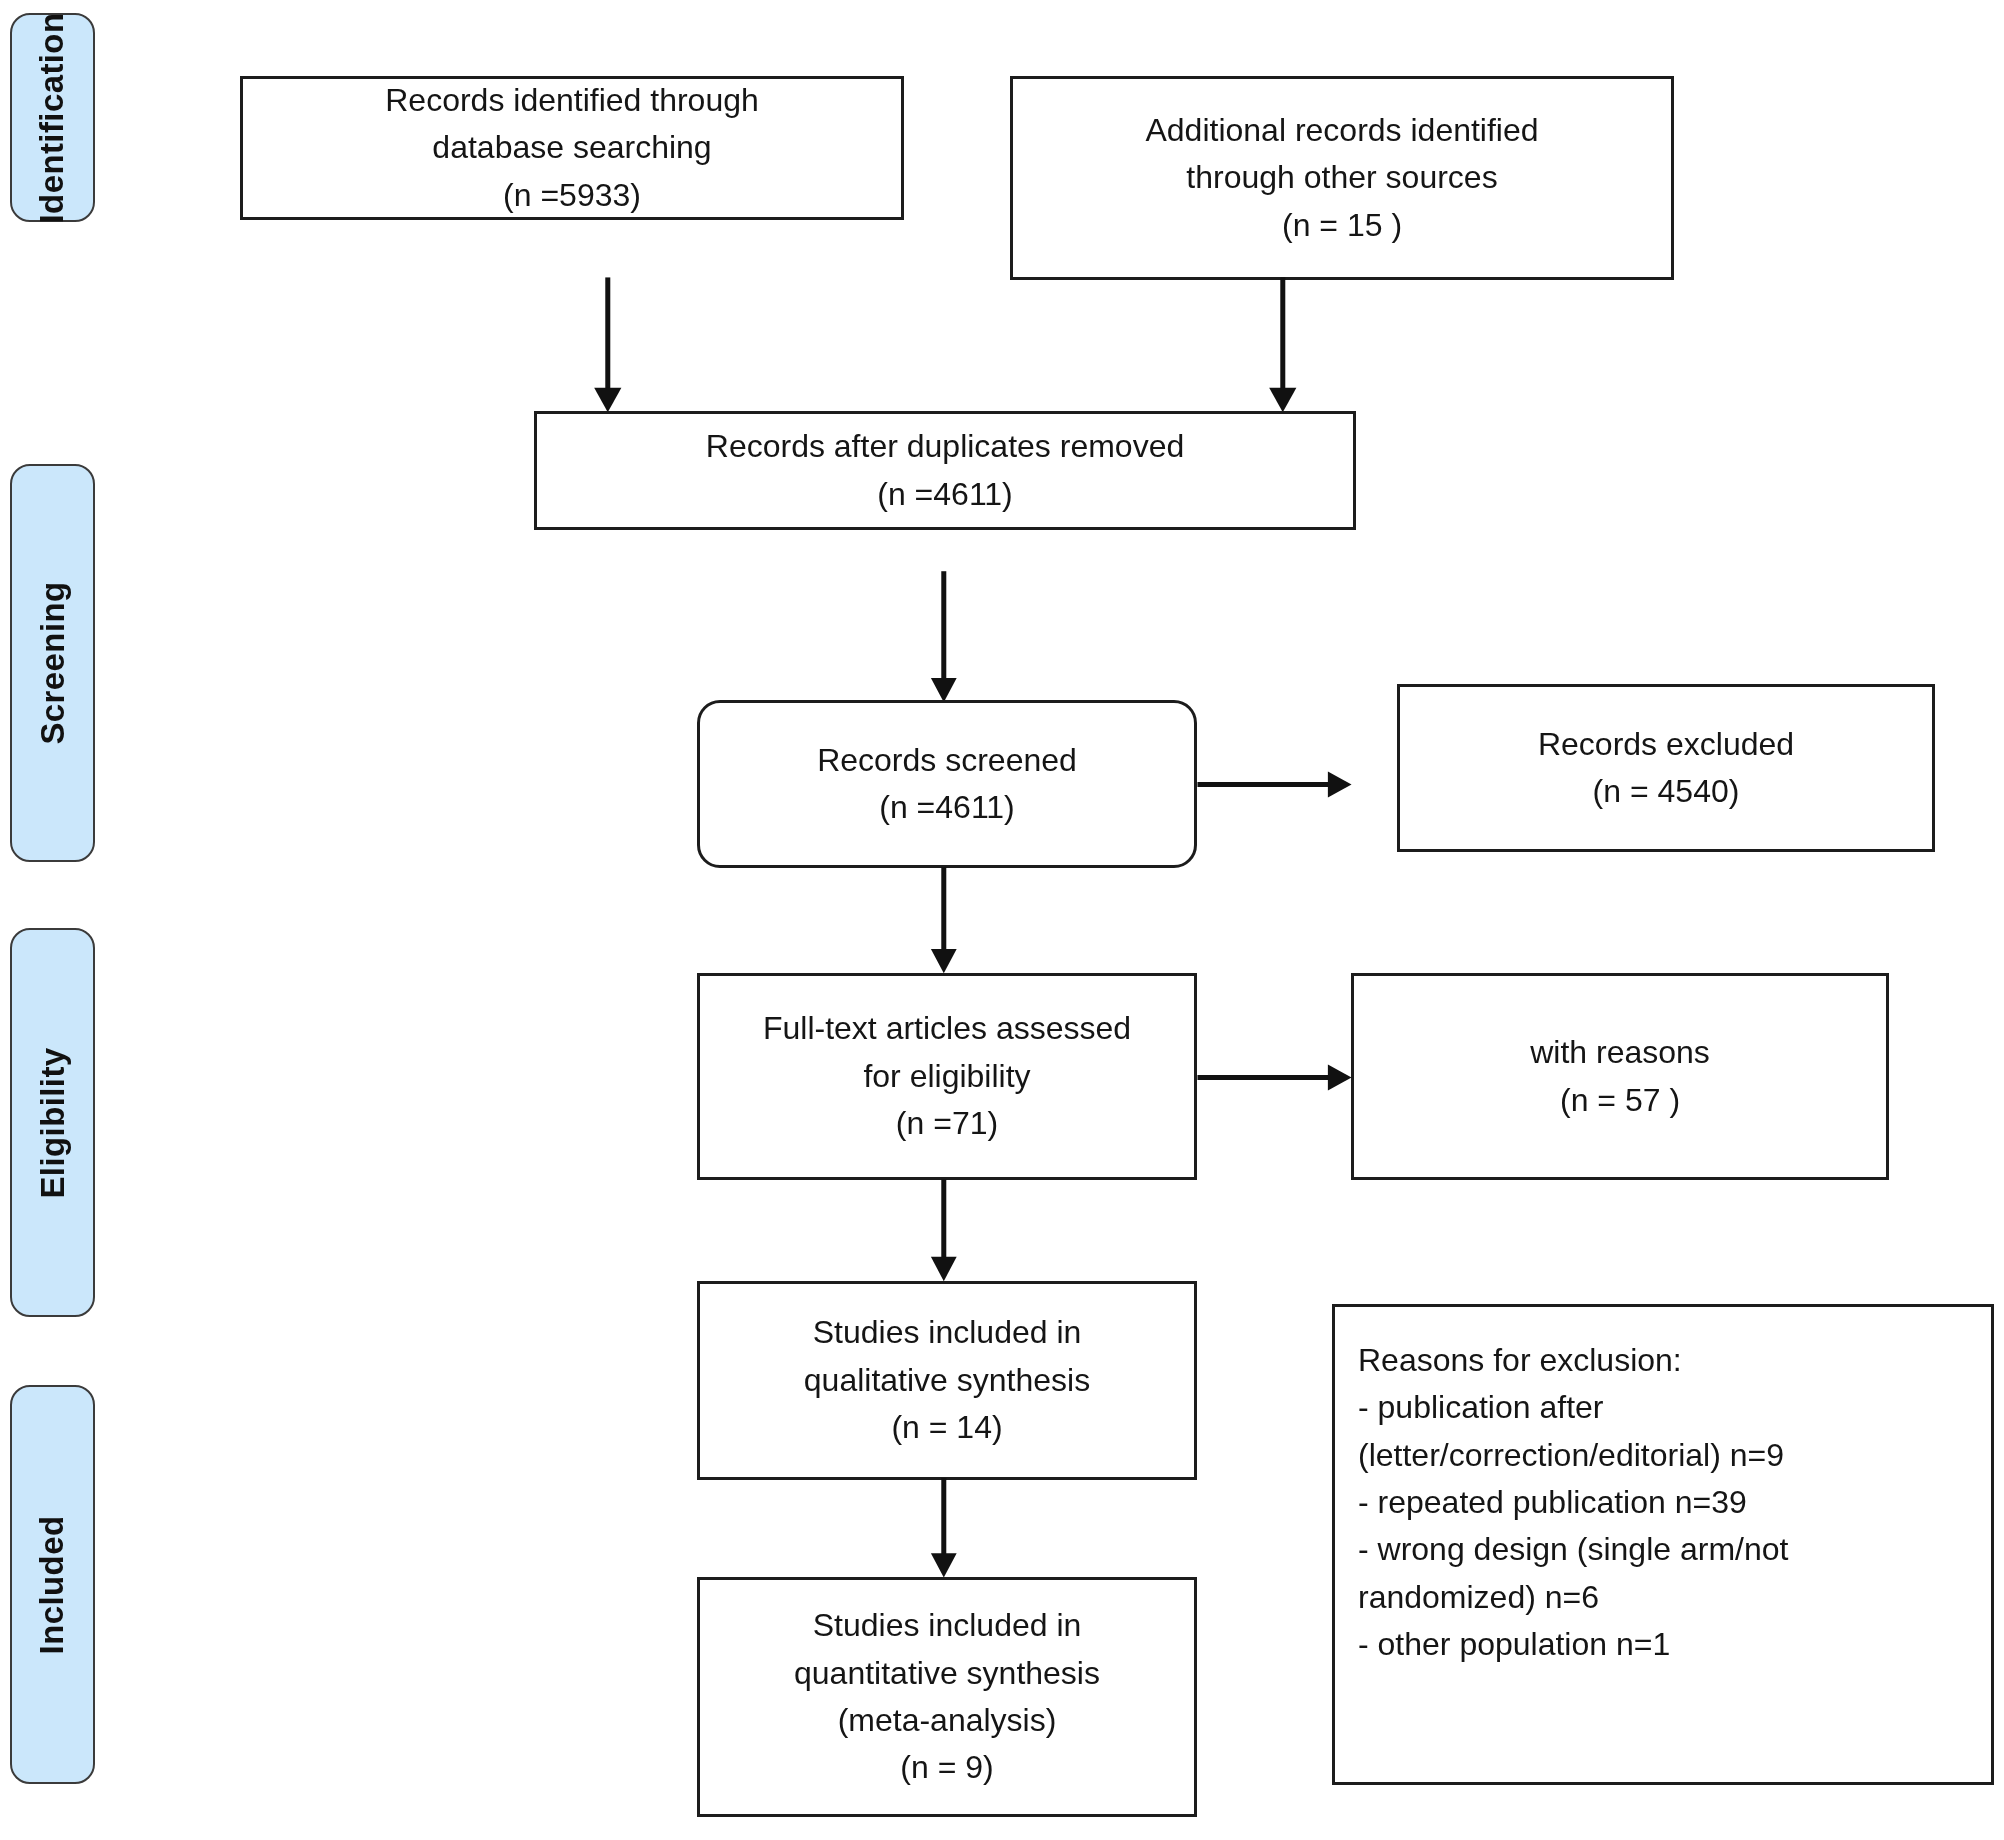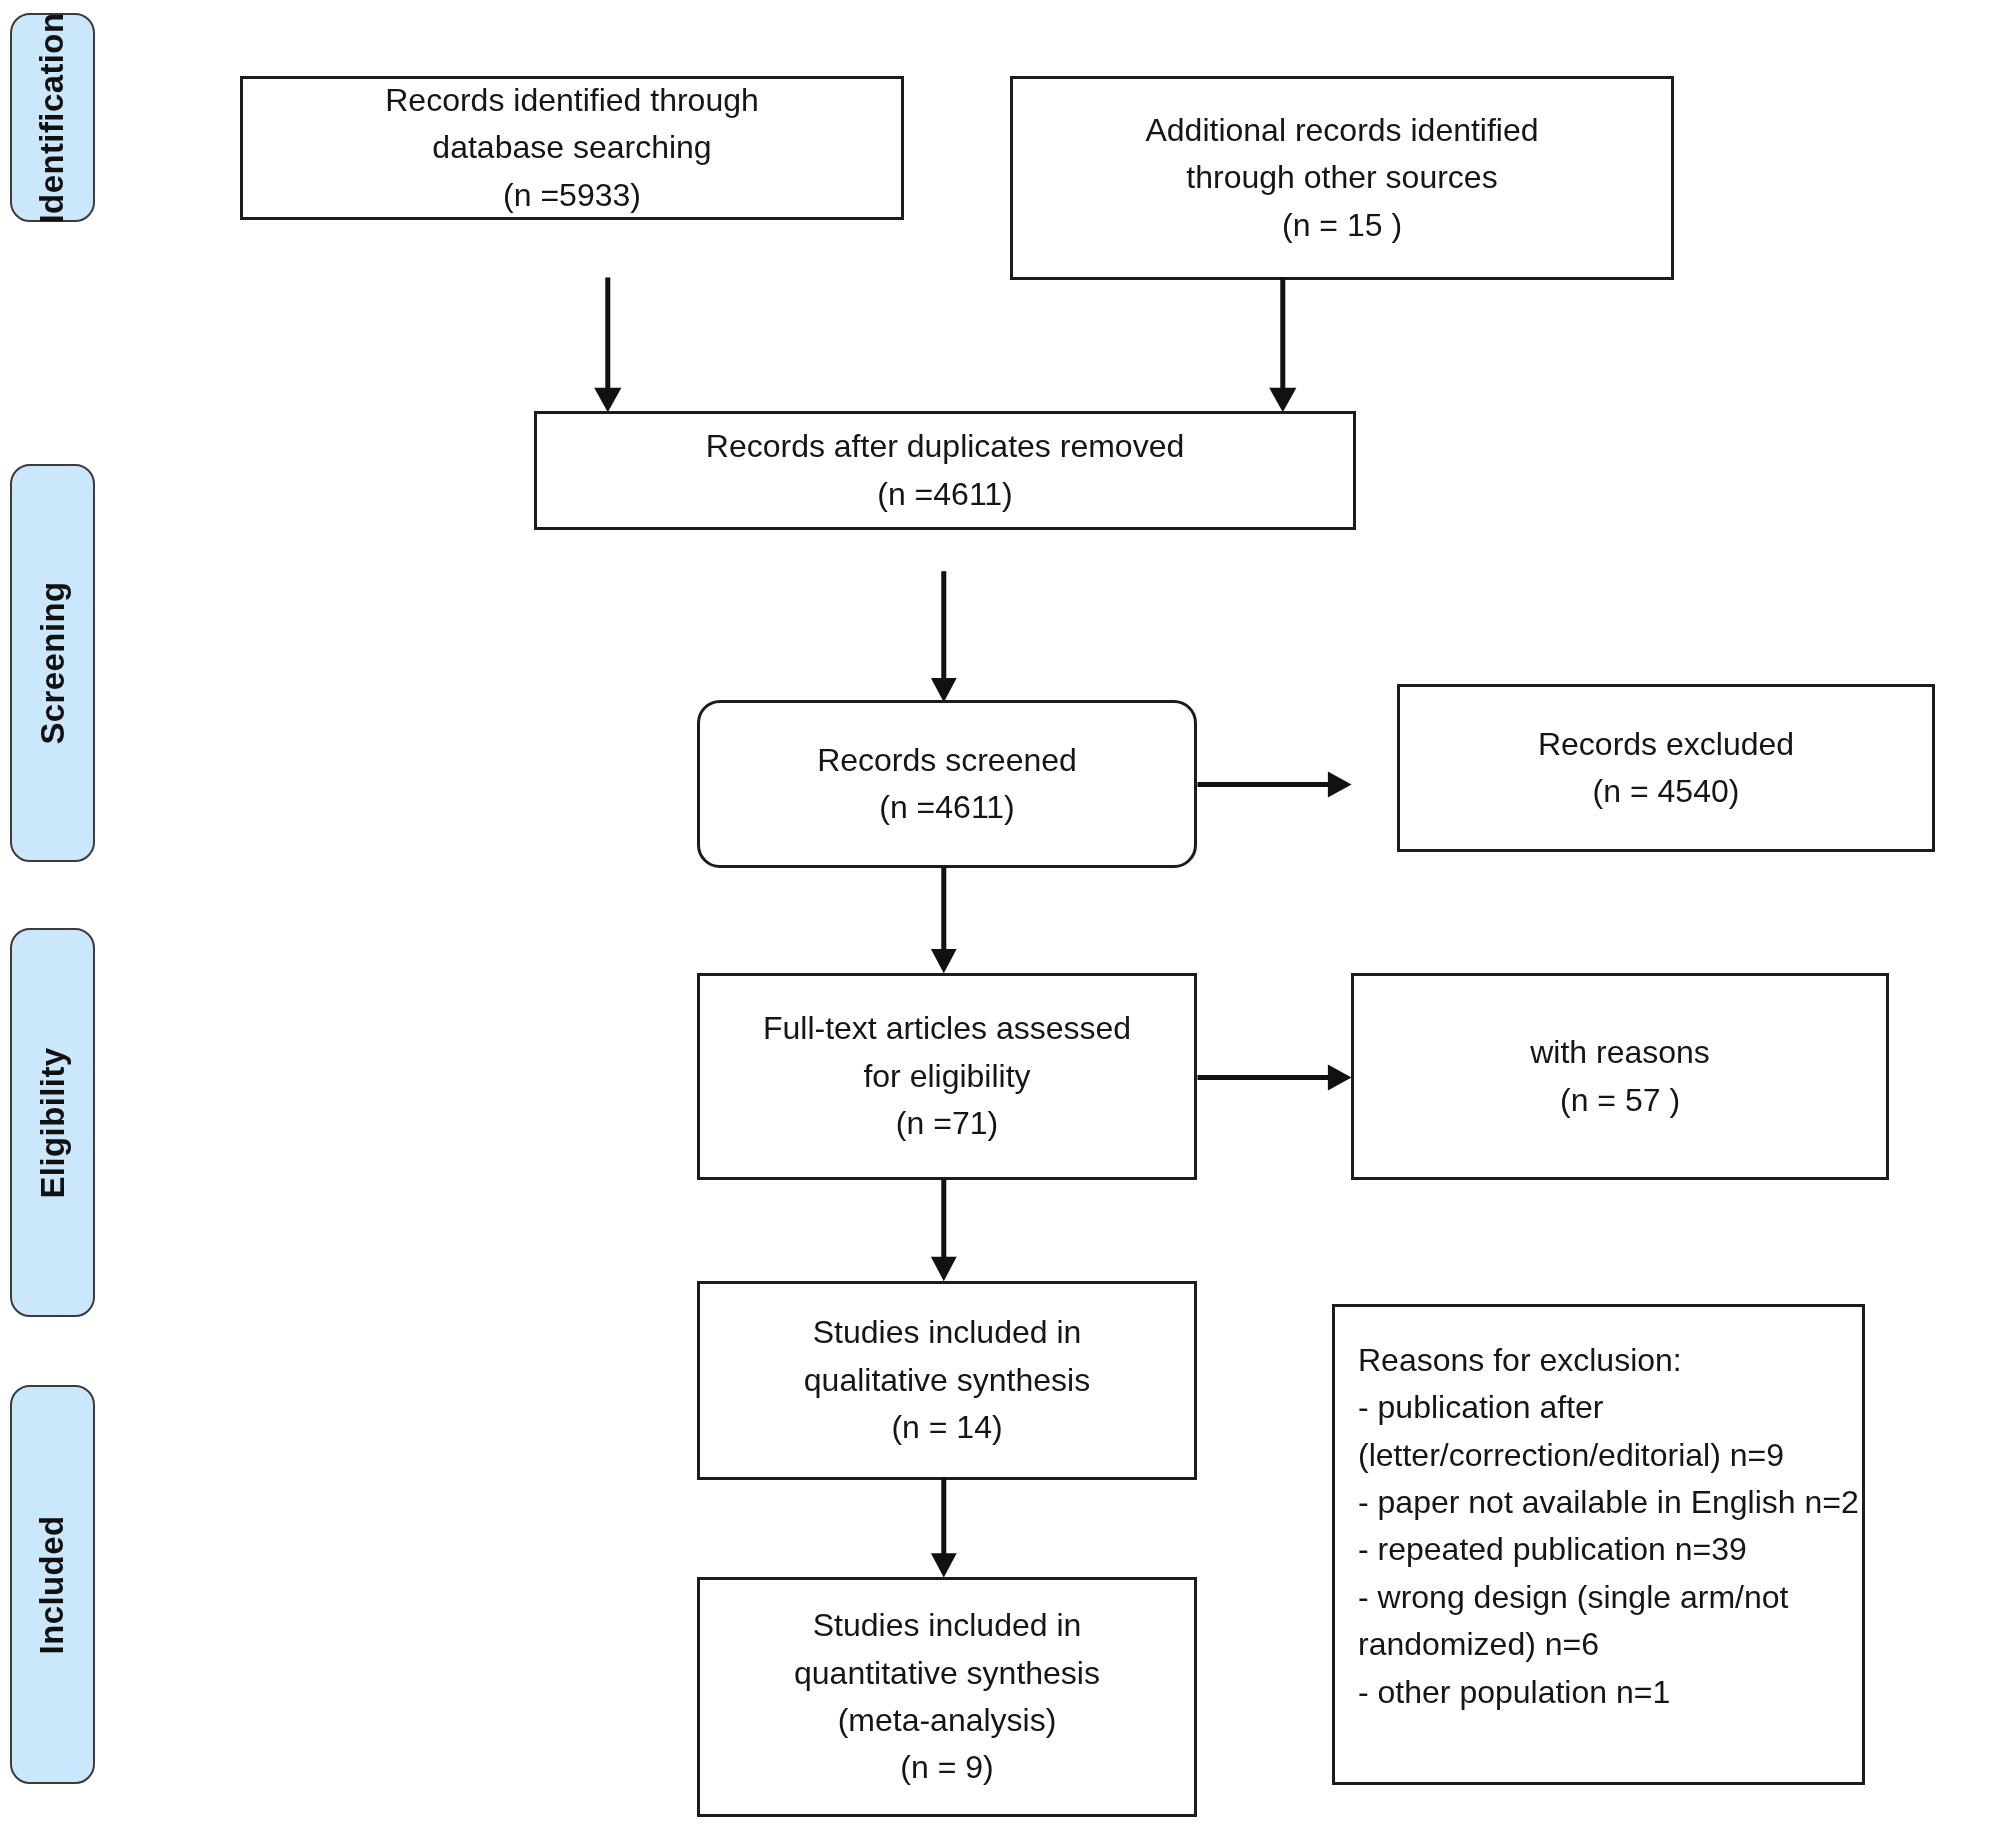--- a/index.html
+++ b/index.html
@@ -204,25 +204,24 @@
     </svg>
   </div>
 
   <div class="flow-box" style="left:697px; top:1577px; width:500px; height:240px;">
     <div class="line">Studies included in</div>
     <div class="line">quantitative synthesis</div>
     <div class="line">(meta-analysis)</div>
     <div class="line">(n = 9)</div>
   </div>
 
-  <div class="reasons-box" style="left:1332px; top:1304px; width:533px; height:481px;">
+  <div class="reasons-box" style="left:1332px; top:1304px; width:662px; height:481px;">
     <div class="line">Reasons for exclusion:</div>
     <div class="line">- publication after</div>
     <div class="line">(letter/correction/editorial) n=9</div>
-    <div class="line">- paper not available in English n=2</div>
     <div class="line">- repeated publication n=39</div>
     <div class="line">- wrong design (single arm/not</div>
     <div class="line">randomized) n=6</div>
     <div class="line">- other population n=1</div>
   </div>
 
 </div>
 
 
 </body></html>

